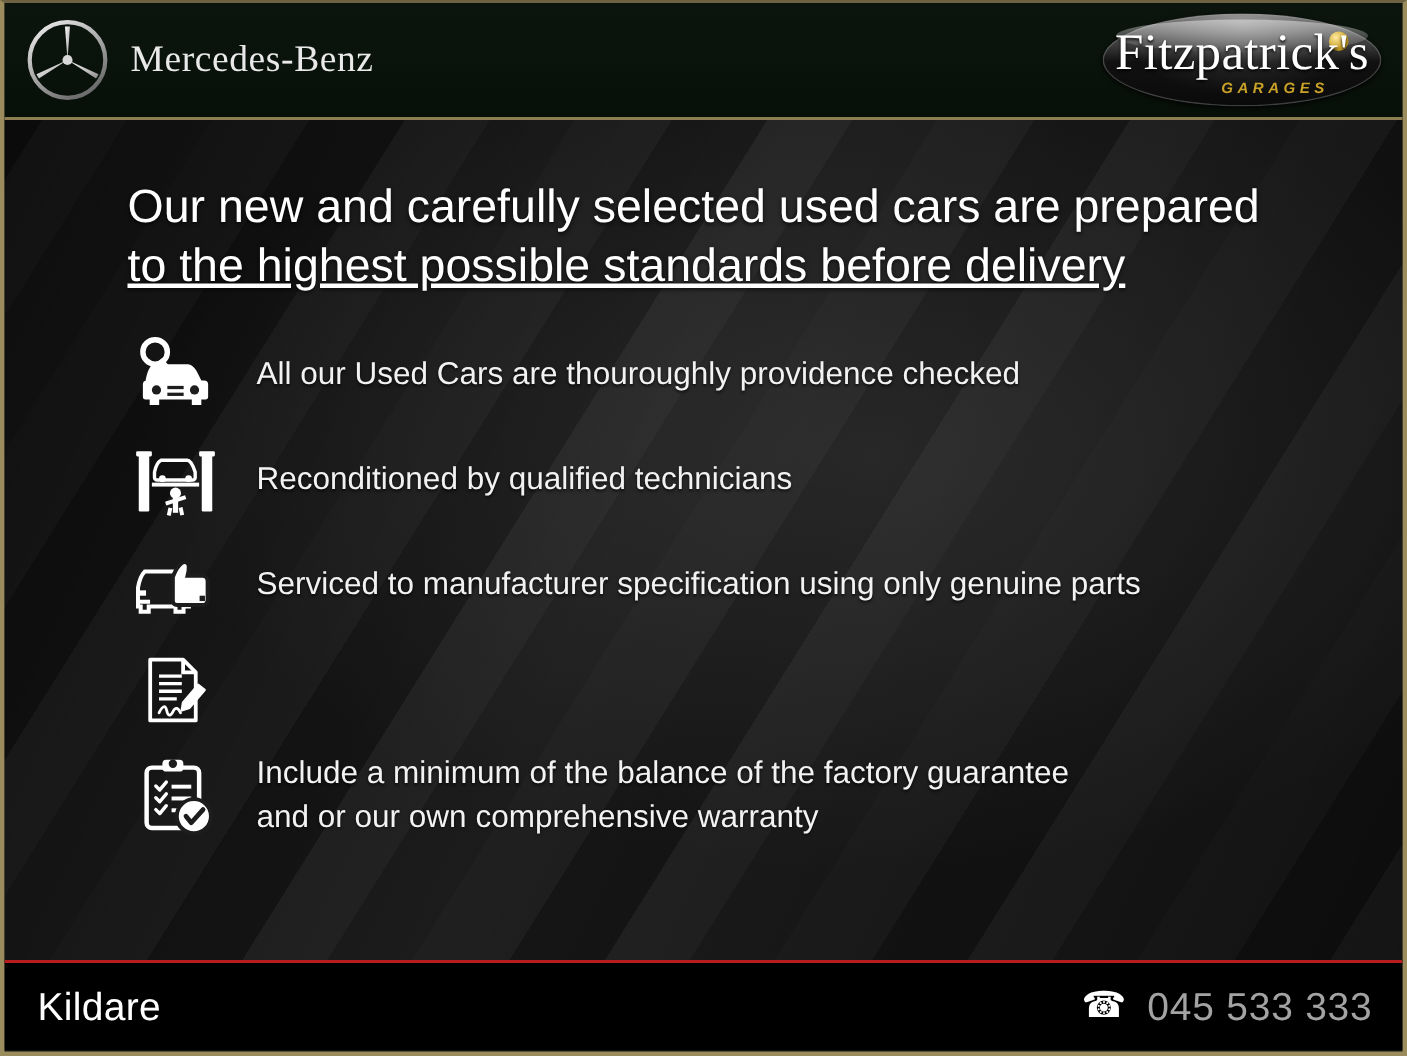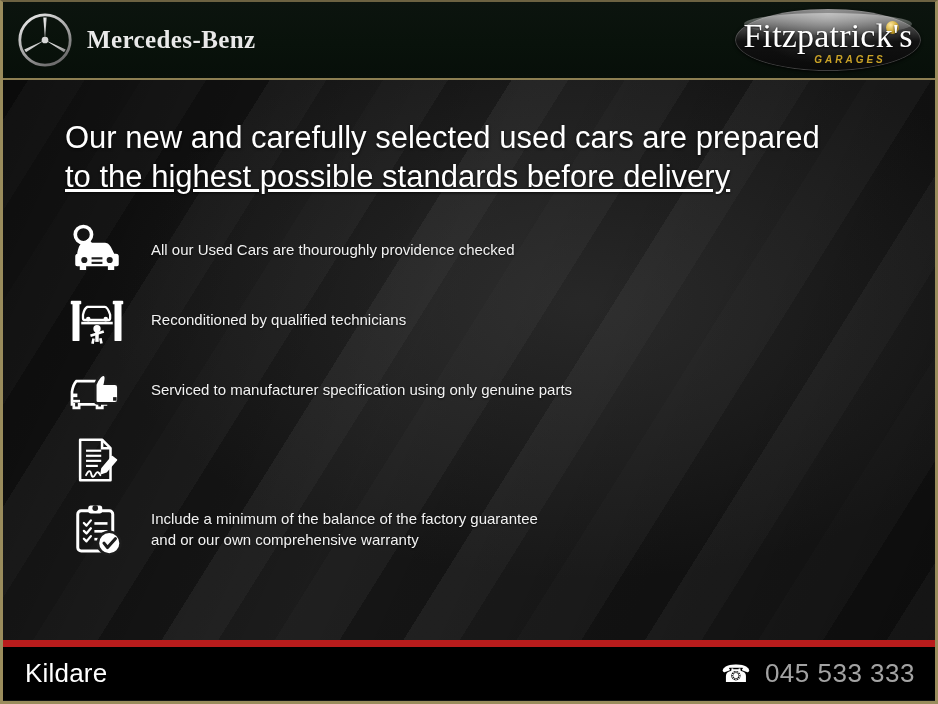--- a/index.html
+++ b/index.html
@@ -46,21 +46,20 @@
     width: 56px;
     height: 56px;
     flex: 0 0 56px;
   }
   .brand-name {
     font-family: "Liberation Serif", serif;
     font-size: 25px;
     color: #e9e9e9;
     letter-spacing: 0.4px;
     white-space: nowrap;
-    font-weight: bold;
   }
 
   .fitz-badge {
     position: relative;
     width: 186px;
     height: 62px;
     border-radius: 50%/50%;
     background:
       radial-gradient(ellipse at 50% 10%, rgba(255,255,255,0.30) 0%, rgba(255,255,255,0.06) 42%, rgba(255,255,255,0) 62%),
       linear-gradient(180deg, #6a6a6a 0%, #3b3b3b 34%, #111111 52%, #0a0a0a 100%);
@@ -139,21 +138,21 @@
     position: absolute;
     inset: 0;
     background:
       radial-gradient(ellipse at 62% 40%, rgba(90,90,90,0.28) 0%, rgba(30,30,30,0) 58%),
       linear-gradient(115deg, rgba(0,0,0,0.55) 0%, rgba(0,0,0,0.05) 45%, rgba(0,0,0,0.45) 100%);
     pointer-events: none;
   }
   .content {
     position: relative;
     z-index: 3;
-    padding: 38px 40px 0 62px;
+    padding: 38px 40px 0 82px;
   }
 
   .headline {
     color: #ffffff;
     font-size: 31px;
     line-height: 1.26;
     font-weight: normal;
     margin: 0 0 26px 0;
     text-shadow: 0 1px 3px rgba(0,0,0,0.75);
     max-width: 810px;
@@ -177,32 +176,32 @@
     flex: 0 0 64px;
     width: 64px;
     height: 56px;
     display: flex;
     align-items: center;
     justify-content: center;
   }
   .f-icon svg { display: block; }
   .f-text {
     color: #f2f2f2;
-    font-size: 15px;
+    font-size: 21px;
     line-height: 1.38;
     text-shadow: 0 1px 2px rgba(0,0,0,0.7);
   }
   .f-text .l2 { display: block; }
 
   
   .footer {
     position: relative;
     height: 60px;
     background: #000000;
-    border-top: 7px solid #b91c1c;
+    border-top: 2px solid #b91c1c;
     display: flex;
     align-items: center;
     justify-content: space-between;
     padding: 0 20px 0 22px;
     box-sizing: border-box;
     z-index: 4;
   }
   .location {
     color: #ffffff;
     font-size: 26px;

